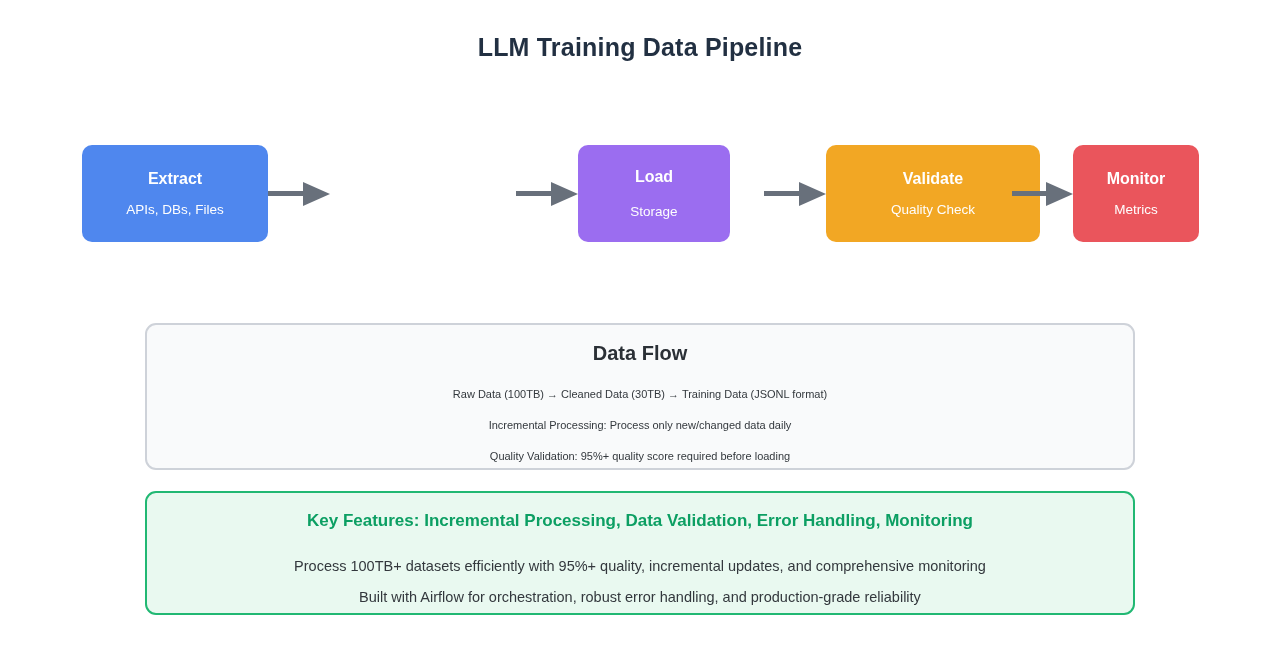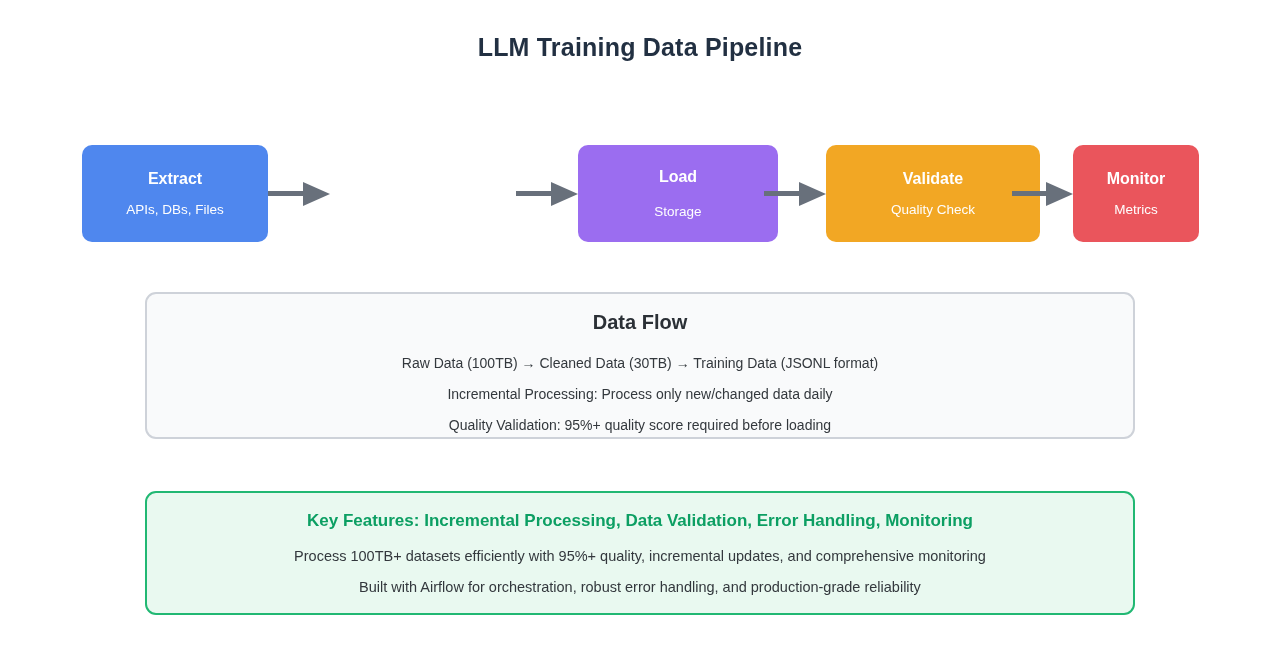--- a/index.html
+++ b/index.html
@@ -85,21 +85,21 @@
   .dataflow-title {
     margin-top: 17px;
     font-size: 20px;
     font-weight: bold;
     color: #2b3036;
   }
   .dataflow-lines {
     margin-top: 14px;
   }
   .flow-line {
-    font-size: 14px;
+    font-size: 11px;
     color: #33383d;
     line-height: 31px;
   }
   .features-box {
     position: absolute;
     left: 145px;
     top: 491px;
     width: 990px;
     height: 124px;
     box-sizing: border-box;
@@ -108,21 +108,21 @@
     border-radius: 11px;
     text-align: center;
   }
   .features-title {
     margin-top: 18px;
     font-size: 17px;
     font-weight: bold;
     color: #0c9f63;
   }
   .features-lines {
-    margin-top: 10px;
+    margin-top: 20px;
   }
   .feature-line {
     font-size: 14.5px;
     color: #33383d;
     line-height: 31px;
   }
 </style>
 </head>
 <body>
 
@@ -139,21 +139,21 @@
     <div class="arrow-shaft" style="background-color: rgb(104, 112, 123);"></div>
     <div class="arrow-head" style="border-left-color: rgb(104, 112, 123);"></div>
   </div>
 
 
   <div class="arrow" style="left:516px;width:62px">
     <div class="arrow-shaft" style="background-color: rgb(104, 112, 123);"></div>
     <div class="arrow-head" style="border-left-color: rgb(104, 112, 123);"></div>
   </div>
 
-  <div class="stage" style="left: 578px; width: 200px; background-color: rgb(155, 109, 240); gap: 20px;">
+  <div class="stage" style="left: 578px; width: 152px; background-color: rgb(155, 109, 240); gap: 20px;">
     <div class="stage-title">Load</div>
     <div class="stage-sub">Storage</div>
   </div>
 
   <div class="arrow" style="left:764px;width:62px">
     <div class="arrow-shaft" style="background-color: rgb(104, 112, 123);"></div>
     <div class="arrow-head" style="border-left-color: rgb(104, 112, 123);"></div>
   </div>
 
   <div class="stage" style="left: 826px; width: 214px; background-color: rgb(242, 167, 36);">
@@ -164,21 +164,21 @@
   <div class="arrow" style="left:1012px;width:61px">
     <div class="arrow-shaft" style="background-color: rgb(104, 112, 123);"></div>
     <div class="arrow-head" style="border-left-color: rgb(104, 112, 123);"></div>
   </div>
 
   <div class="stage" style="left: 1073px; width: 126px; background-color: rgb(234, 85, 92);">
     <div class="stage-title">Monitor</div>
     <div class="stage-sub">Metrics</div>
   </div>
 
-  <div class="dataflow-box" style="background-color: rgb(249, 250, 251); border-color: rgb(206, 210, 217);">
+  <div class="dataflow-box" style="background-color: rgb(249, 250, 251); border-color: rgb(206, 210, 217); margin-top: 31px;">
     <div class="dataflow-title">Data Flow</div>
     <div class="dataflow-lines">
       <div class="flow-line" style="color: rgb(51, 56, 61);">Raw Data (100TB) → Cleaned Data (30TB) → Training Data (JSONL format)</div>
       <div class="flow-line" style="color: rgb(51, 56, 61);">Incremental Processing: Process only new/changed data daily</div>
       <div class="flow-line" style="color: rgb(51, 56, 61);">Quality Validation: 95%+ quality score required before loading</div>
     </div>
   </div>
 
   <div class="features-box" style="background-color: rgb(233, 249, 240); border-color: rgb(33, 184, 115);">
     <div class="features-title" style="color: rgb(12, 159, 99);">Key Features: Incremental Processing, Data Validation, Error Handling, Monitoring</div>

